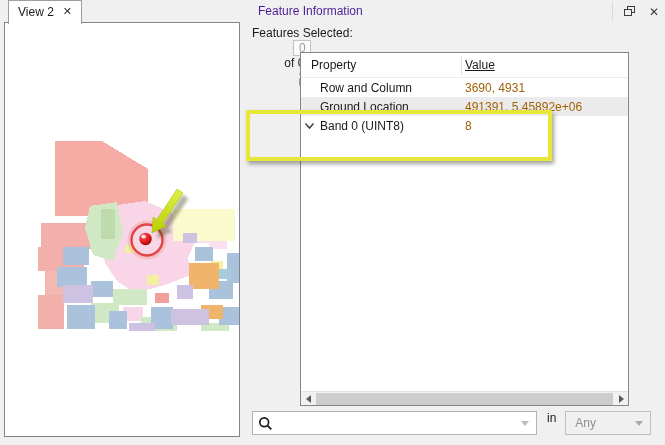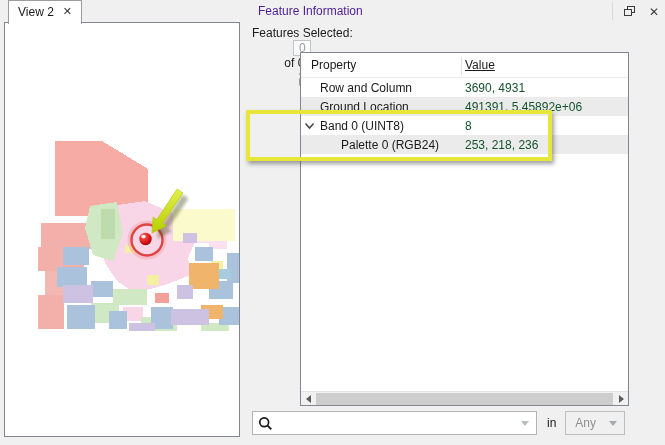--- a/index.html
+++ b/index.html
@@ -50,55 +50,55 @@
     position:absolute; left:252px; top:52px; width:329px; height:354px;
     background:#fff; border:1px solid #82878f;margin-left:48px;
   }
   .thead { position:relative; height:25px; border-bottom:1px solid #ececec; }
   .th-prop { position:absolute; left:10px; top:5px; color:#1a1a1a; }
   .th-val  { position:absolute; left:164px; top:5px; color:#1a1a1a;text-decoration:underline; }
   .col-sep { position:absolute; left:160px; top:4px; width:1px; height:18px; background:#e2e2e2; }
   .trow { position:relative; height:19px; display:flex; align-items:center; }
   .trow.alt { background:#ebebeb; }
   .cell-prop { position:absolute; color:#1a1a1a; white-space:nowrap; }
-  .cell-val { position:absolute; left:164px; color:#14532d; white-space:nowrap; }
+  .cell-val { position:absolute; left:164px; color:#a16207; white-space:nowrap; }
   .indent1 { left:19px; }
   .indent2 { left:40px; }
   .expander { position:absolute; left:3px; top:6px; width:11px; height:8px; }
 
   .hscrollbar {
     position:absolute; left:0; right:0; bottom:0; height:14px;
     background:#f1f1f1; border-top:1px solid #e3e3e3; display:flex; align-items:center;
   }
   .hsb-arrow { width:14px; height:14px; display:flex; align-items:center; justify-content:center; flex:0 0 auto; }
   .hsb-tri-l { width:0; height:0; border-top:4px solid transparent; border-bottom:4px solid transparent; border-right:5px solid #5c5c5c; }
   .hsb-tri-r { width:0; height:0; border-top:4px solid transparent; border-bottom:4px solid transparent; border-left:5px solid #5c5c5c; }
   .hsb-thumb { flex:1; height:12px; background:#cdcdcd; margin:0 1px; }
 
   .highlight-box {
     position:absolute; left:246px; top:110px; width:306px; height:51px;
     border:4px solid #e7e73a; border-radius:1px;
     box-shadow:2px 3px 4px rgba(70,70,70,.5); z-index:6; pointer-events:none;
   }
 
-  .search-row { position:absolute; left:252px; top:411px; width:403px; height:24px; display:flex; align-items:center; }
+  .search-row { position:absolute; left:252px; top:411px; width:403px; height:24px; display:flex; }
   .search-combo {
     position:relative; width:285px; height:24px; background:#fff;
     border:1px solid #b0b4b8; display:flex; align-items:center;
   }
   .search-combo input {
     border:none; outline:none; flex:1; height:100%; padding-left:26px;
     font:inherit; background:transparent; color:#1a1a1a;
   }
   .mag-icon { position:absolute; left:5px; top:4px; }
   .combo-chevron { position:absolute; right:7px; top:9px; width:0; height:0;
     border-left:4px solid transparent; border-right:4px solid transparent; border-top:5px solid #b9bdc1; }
   .in-label { margin:0 9px 0 10px; color:#1a1a1a; }
   .any-combo {
-    position:relative; width:60px; height:24px; background:#f0f0f0;
+    position:relative; width:86px; height:24px; background:#f0f0f0;
     border:1px solid #bbbfc3; display:flex; align-items:center; padding-left:9px; color:#8f8f8f;
   }
   .any-combo .combo-chevron { border-top-color:#a6aaad; }
 </style>
 </head>
 <body>
 
 <div class="tab">
   <span class="tab-label">View 2</span>
   <span class="tab-close">✕</span>
@@ -228,24 +228,20 @@
   </div>
 
   <div class="trow">
     <svg class="expander" viewBox="0 0 11 8">
       <polyline points="1.5,1.5 5.5,6 9.5,1.5" fill="none" stroke="#444" stroke-width="1.5"></polyline>
     </svg>
     <span class="cell-prop indent1">Band 0 (UINT8)</span>
     <span class="cell-val">8</span>
   </div>
 
-  <div class="trow alt">
-    <span class="cell-prop indent2">Palette 0 (RGB24)</span>
-    <span class="cell-val">253, 218, 236</span>
-  </div>
 
   <div class="hscrollbar">
     <span class="hsb-arrow">
         <span class="hsb-tri-l"></span>
       </span>
     <span class="hsb-thumb"></span>
     <span class="hsb-arrow">
         <span class="hsb-tri-r"></span>
       </span>
   </div>

